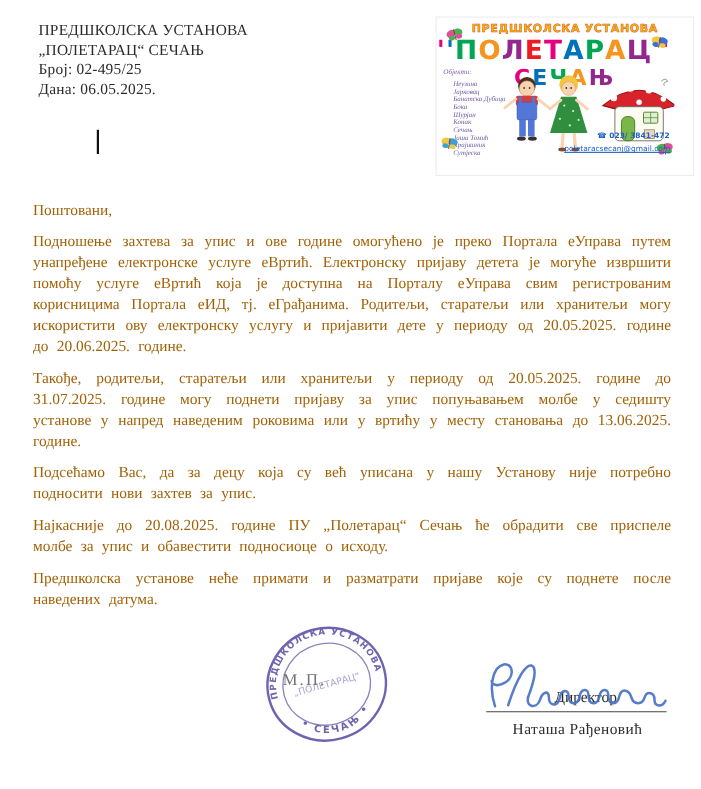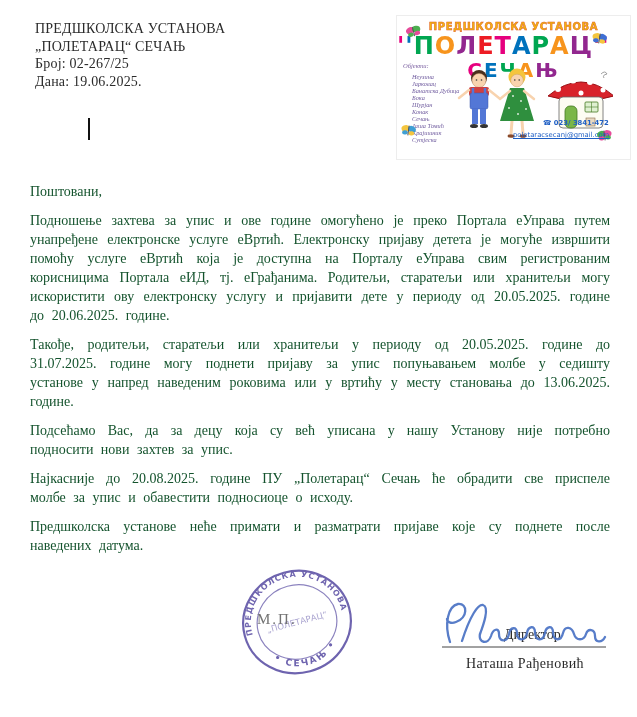--- a/index.html
+++ b/index.html
@@ -36,42 +36,42 @@
   .kids-svg{position:absolute;left:58px;top:52px;}
   .logo-phone{position:absolute;left:146px;top:103px;font-size:6.8px;font-weight:bold;color:#1f5fc4;font-family:"DejaVu Sans",sans-serif;z-index:3;}
   .logo-email{position:absolute;left:116px;top:115px;font-size:6.8px;color:#1f5fc4;text-decoration:underline;font-family:"DejaVu Sans",sans-serif;z-index:3;}
   .bf{position:absolute;z-index:2;}
   .bf-tl{left:8px;top:9px;transform:rotate(-15deg);}
   .bf-tr{left:194px;top:16px;transform:rotate(10deg);}
   .bf-bl{left:3px;top:108px;transform:rotate(8deg);}
   .bf-br{left:199px;top:113px;transform:rotate(-8deg);}
 
   
-  .letter-body{position:absolute;left:30px;top:182px;width:580px;font-size:14px;line-height:19px;color:#14532d;}
+  .letter-body{position:absolute;left:30px;top:182px;width:580px;font-size:14px;line-height:19px;color:#a16207;}
   .salut{margin:0 0 10px 0;}
   .para{margin:0 0 10px 0;text-align:justify;word-spacing:4px;}
   .para .b{font-weight:400;}
 
   
   .stamp-wrap{position:absolute;left:238px;top:566px;width:118px;height:112px;transform:rotate(-15deg);opacity:.88;}
   .mp{position:absolute;left:257px;top:611px;font-size:15px;letter-spacing:2px;color:#737373;z-index:4;}
   .role{position:absolute;left:504px;top:627px;font-size:14px;color:#2b2b2b;}
   .sig-svg{position:absolute;left:436px;top:598px;z-index:2;}
   .sig-name{position:absolute;left:466px;top:656px;font-size:14px;color:#2b2b2b;letter-spacing:.4px;}
 </style>
 </head>
 <body>
 
 <div class="page">
 
   <header class="sender">
     <div class="ln">ПРЕДШКОЛСКА УСТАНОВА</div>
     <div class="ln">„ПОЛЕТАРАЦ“ СЕЧАЊ</div>
-    <div class="ln">Број: 02-267/25</div>
-    <div class="ln">Дана: 19.06.2025.</div>
+    <div class="ln">Број: 02-495/25</div>
+    <div class="ln">Дана: 06.05.2025.</div>
   </header>
 
   <div class="caret"></div>
 
   <div class="logo">
     <svg class="bf bf-tl" width="17" height="13" viewBox="0 0 20 16">
         <ellipse cx="6" cy="6" rx="5" ry="4" fill="#e64b9a" transform="rotate(-20 6 6)"></ellipse>
         <ellipse cx="14" cy="6" rx="5" ry="4" fill="#4caf50" transform="rotate(20 14 6)"></ellipse>
         <ellipse cx="6" cy="11" rx="3.5" ry="2.6" fill="#4caf50"></ellipse>
         <ellipse cx="14" cy="11" rx="3.5" ry="2.6" fill="#e64b9a"></ellipse>

